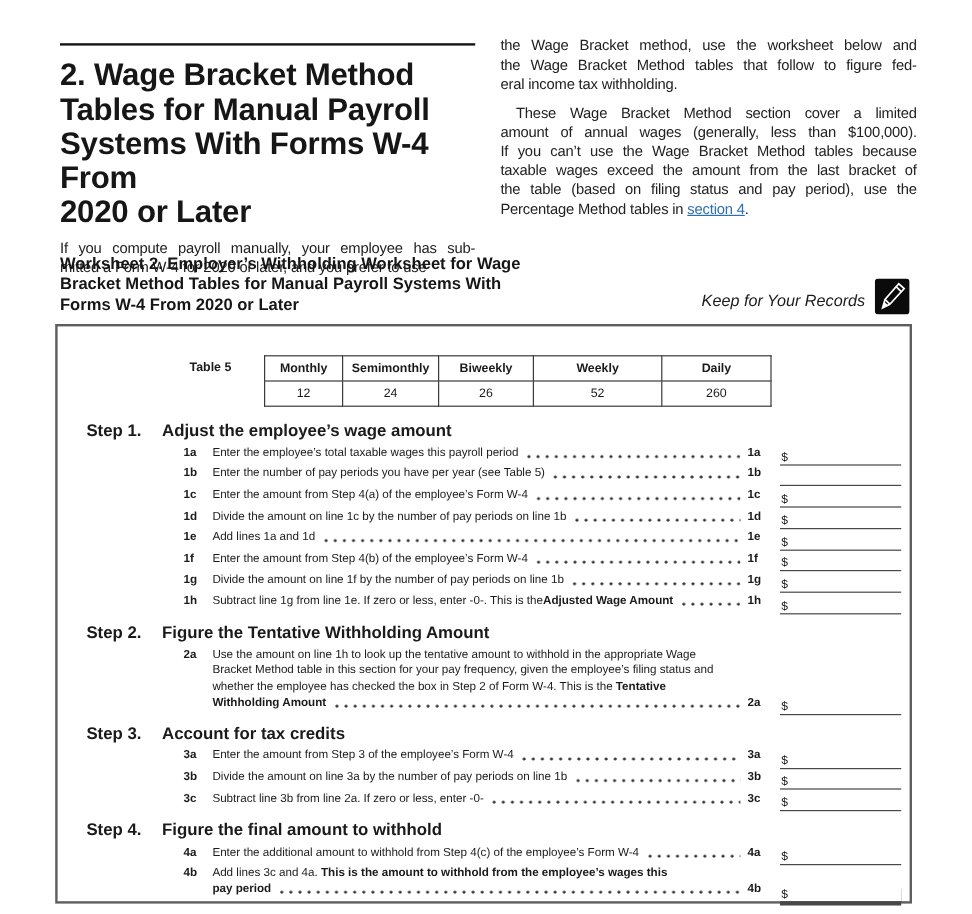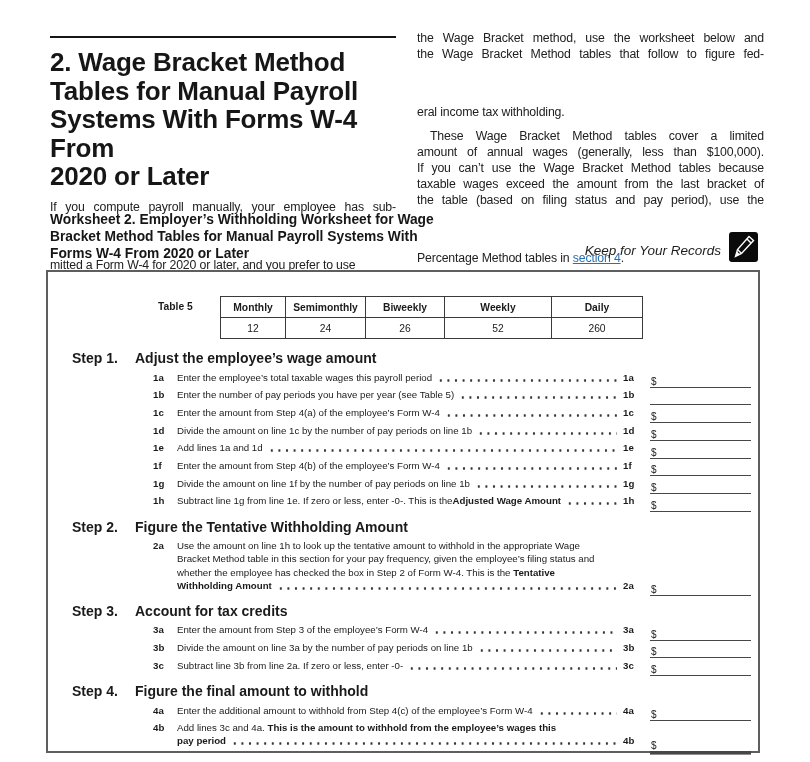--- a/index.html
+++ b/index.html
@@ -8,21 +8,21 @@
   .page { position:relative; width:810px; height:762px; background:#fff; overflow:hidden; }
 
   
   .col-left  { position:absolute; left:50px; top:36px;  width:346px; }
   .col-right { position:absolute; left:417px; top:30px; width:347px; }
   .rule { border-top:2.5px solid #161616; width:100%; }
   .sec-title { margin-top:10px; font-size:26px; line-height:28.6px; font-weight:bold;
                color:#161616; white-space:pre-line; letter-spacing:-0.2px; }
   .para { margin-top:8px; font-size:12.3px; line-height:16px; letter-spacing:-0.15px; color:#212121; }
   .para .jline { text-align:justify; text-align-last:justify; }
-  .para .jline.last { text-align-last:auto;margin-top:42px; }
+  .para .jline.last { text-align-last:auto; }
   .para .jline.ind { padding-left:13px; }
   .col-right .para:first-child { margin-top:0; }
   .link { color:#2b6fb3; text-decoration:underline; cursor:pointer; }
 
   
   .ws-head { position:absolute; left:50px; top:211px; width:708px;
              display:flex; justify-content:space-between; align-items:flex-end; }
   .ws-title { width:480px; font-size:13.8px; line-height:17px; font-weight:bold;
               color:#161616; white-space:pre-line; }
   .keep { display:flex; align-items:flex-end; gap:8px; }
@@ -77,21 +77,21 @@
       </div>
   </div>
 
   <div class="col-right">
     <div class="para" id="rightPara1">
         <div class="jline">the Wage Bracket method, use the worksheet below and</div>
         <div class="jline">the Wage Bracket Method tables that follow to figure fed-</div>
         <div class="jline last">eral income tax withholding.</div>
       </div>
     <div class="para" id="rightPara2">
-        <div class="jline ind">These Wage Bracket Method tables cover a limited</div>
+        <div class="jline ind">These Wage Bracket Method section cover a limited</div>
         <div class="jline">amount of annual wages (generally, less than $100,000).</div>
         <div class="jline">If you can’t use the Wage Bracket Method tables because</div>
         <div class="jline">taxable wages exceed the amount from the last bracket of</div>
         <div class="jline">the table (based on filing status and pay period), use the</div>
         <div class="jline last"><span>Percentage Method tables in </span><span class="link" style="color: rgb(43, 111, 179);">section 4</span><span>.</span></div>
       </div>
   </div>
 
   <div class="ws-head">
     <div class="ws-title">Worksheet 2. Employer’s Withholding Worksheet for Wage

